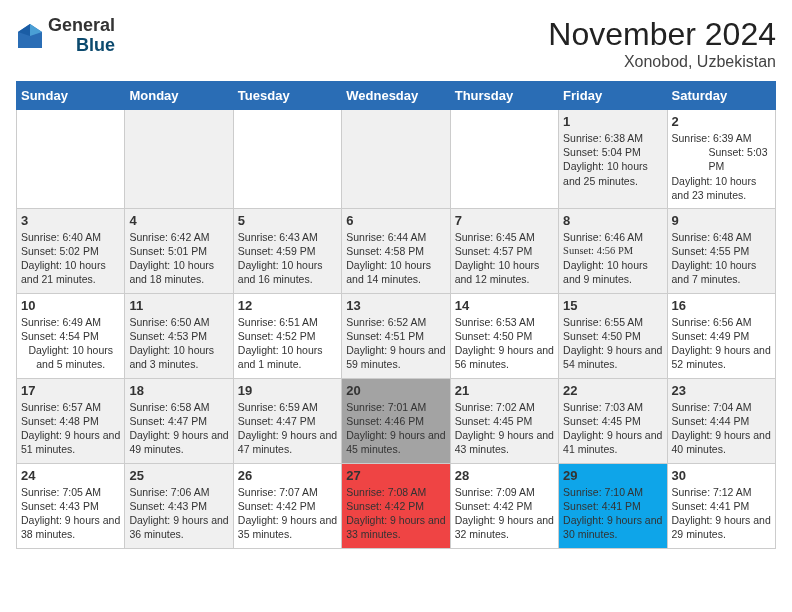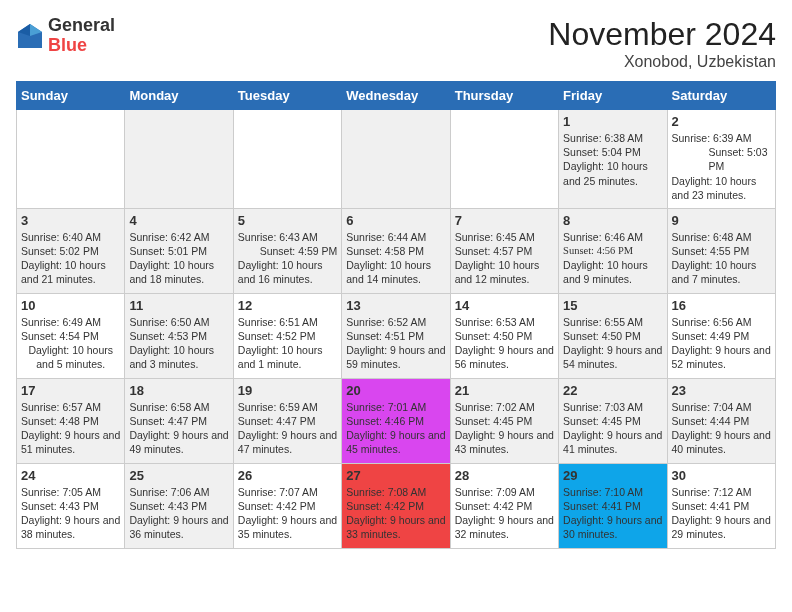--- a/index.html
+++ b/index.html
@@ -27,21 +27,22 @@
       line-height: 1.1;
     }
     .logo-general {
       font-size: 18px;
       font-weight: bold;
       color: #333;
     }
     .logo-blue {
       font-size: 18px;
       font-weight: bold;
-      color: #ef4444;
+      color: #0c4a6e;
+      text-align: right;
     }
     .logo-icon {
       width: 28px;
       height: 28px;
     }
     .title-area {
       text-align: right;
     }
     .main-title {
       font-size: 32px;
@@ -155,21 +156,21 @@
         </td>
         <td style="background-color: rgb(240, 240, 240);">
           <span class="day-num">4</span>
           <div style="font-size: 10.5px; line-height: 1.35;">Sunrise: 6:42 AM</div>
           <div style="font-size: 10.5px; line-height: 1.35;">Sunset: 5:01 PM</div>
           <div style="font-size: 10.5px; line-height: 1.35;">Daylight: 10 hours and 18 minutes.</div>
         </td>
         <td>
           <span class="day-num">5</span>
           <div style="font-size: 10.5px; line-height: 1.35;">Sunrise: 6:43 AM</div>
-          <div style="font-size: 10.5px; line-height: 1.35; text-align: right;">Sunset: 4:59 PM</div>
+          <div style="font-size: 10.5px; line-height: 1.35;">Sunset: 4:59 PM</div>
           <div style="font-size: 10.5px; line-height: 1.35;">Daylight: 10 hours and 16 minutes.</div>
         </td>
         <td style="background-color: rgb(240, 240, 240);">
           <span class="day-num">6</span>
           <div style="font-size: 10.5px; line-height: 1.35;">Sunrise: 6:44 AM</div>
           <div style="font-size: 10.5px; line-height: 1.35;">Sunset: 4:58 PM</div>
           <div style="font-size: 10.5px; line-height: 1.35;">Daylight: 10 hours and 14 minutes.</div>
         </td>
         <td>
           <span class="day-num">7</span>
@@ -246,21 +247,21 @@
           <div style="font-size: 10.5px; line-height: 1.35;">Sunrise: 6:58 AM</div>
           <div style="font-size: 10.5px; line-height: 1.35;">Sunset: 4:47 PM</div>
           <div style="font-size: 10.5px; line-height: 1.35;">Daylight: 9 hours and 49 minutes.</div>
         </td>
         <td>
           <span class="day-num">19</span>
           <div style="font-size: 10.5px; line-height: 1.35;">Sunrise: 6:59 AM</div>
           <div style="font-size: 10.5px; line-height: 1.35;">Sunset: 4:47 PM</div>
           <div style="font-size: 10.5px; line-height: 1.35;">Daylight: 9 hours and 47 minutes.</div>
         </td>
-        <td style="background-color: #d946ef;">
+        <td style="background-color: #a3a3a3;">
           <span class="day-num">20</span>
           <div style="font-size: 10.5px; line-height: 1.35;">Sunrise: 7:01 AM</div>
           <div style="font-size: 10.5px; line-height: 1.35;">Sunset: 4:46 PM</div>
           <div style="font-size: 10.5px; line-height: 1.35;">Daylight: 9 hours and 45 minutes.</div>
         </td>
         <td>
           <span class="day-num">21</span>
           <div style="font-size: 10.5px; line-height: 1.35;">Sunrise: 7:02 AM</div>
           <div style="font-size: 10.5px; line-height: 1.35;">Sunset: 4:45 PM</div>
           <div style="font-size: 10.5px; line-height: 1.35;">Daylight: 9 hours and 43 minutes.</div>

